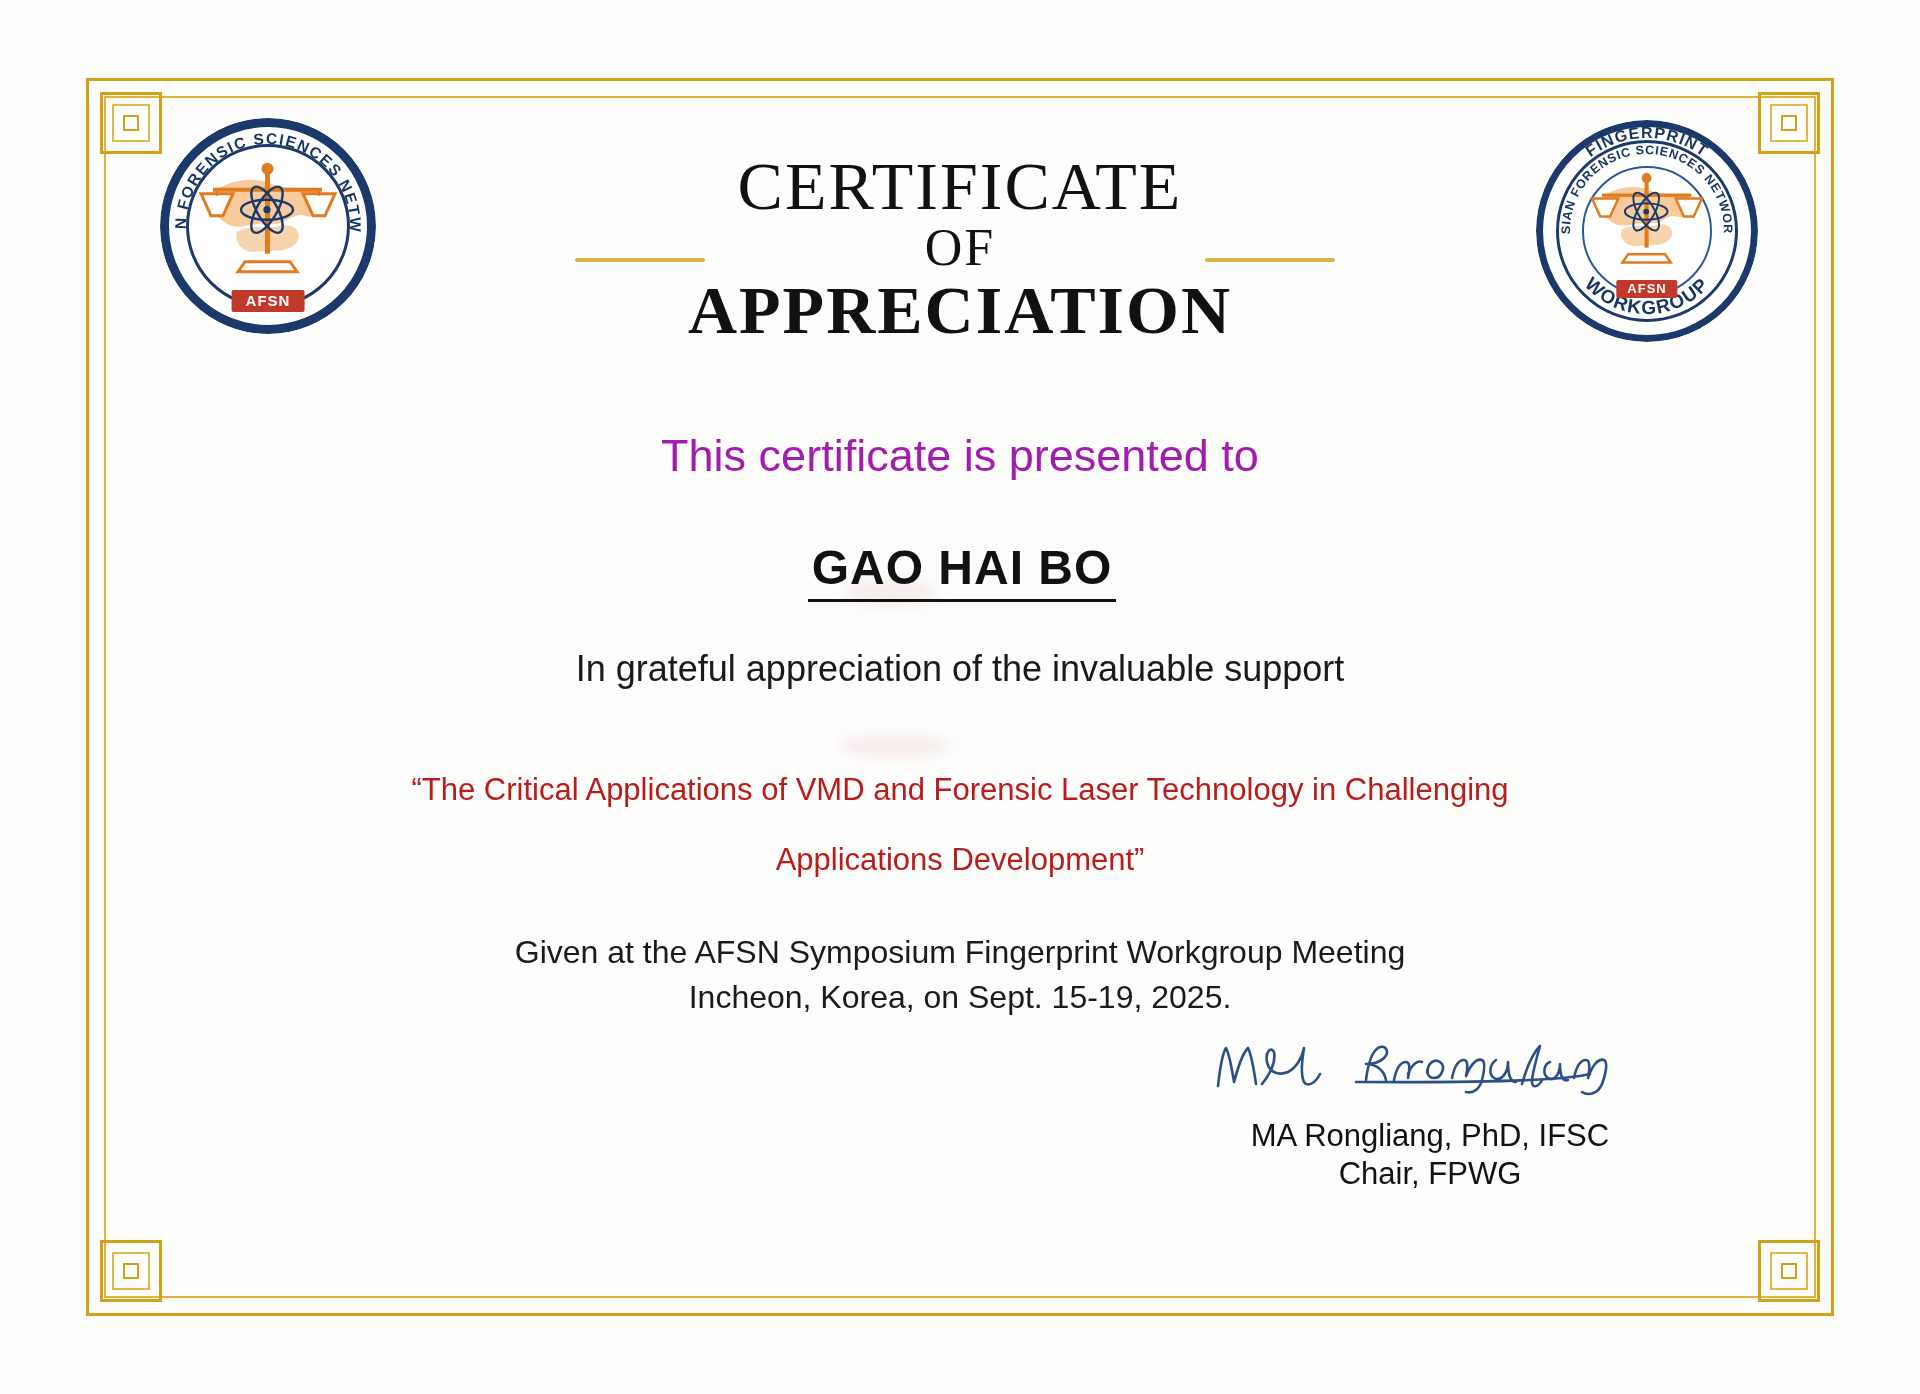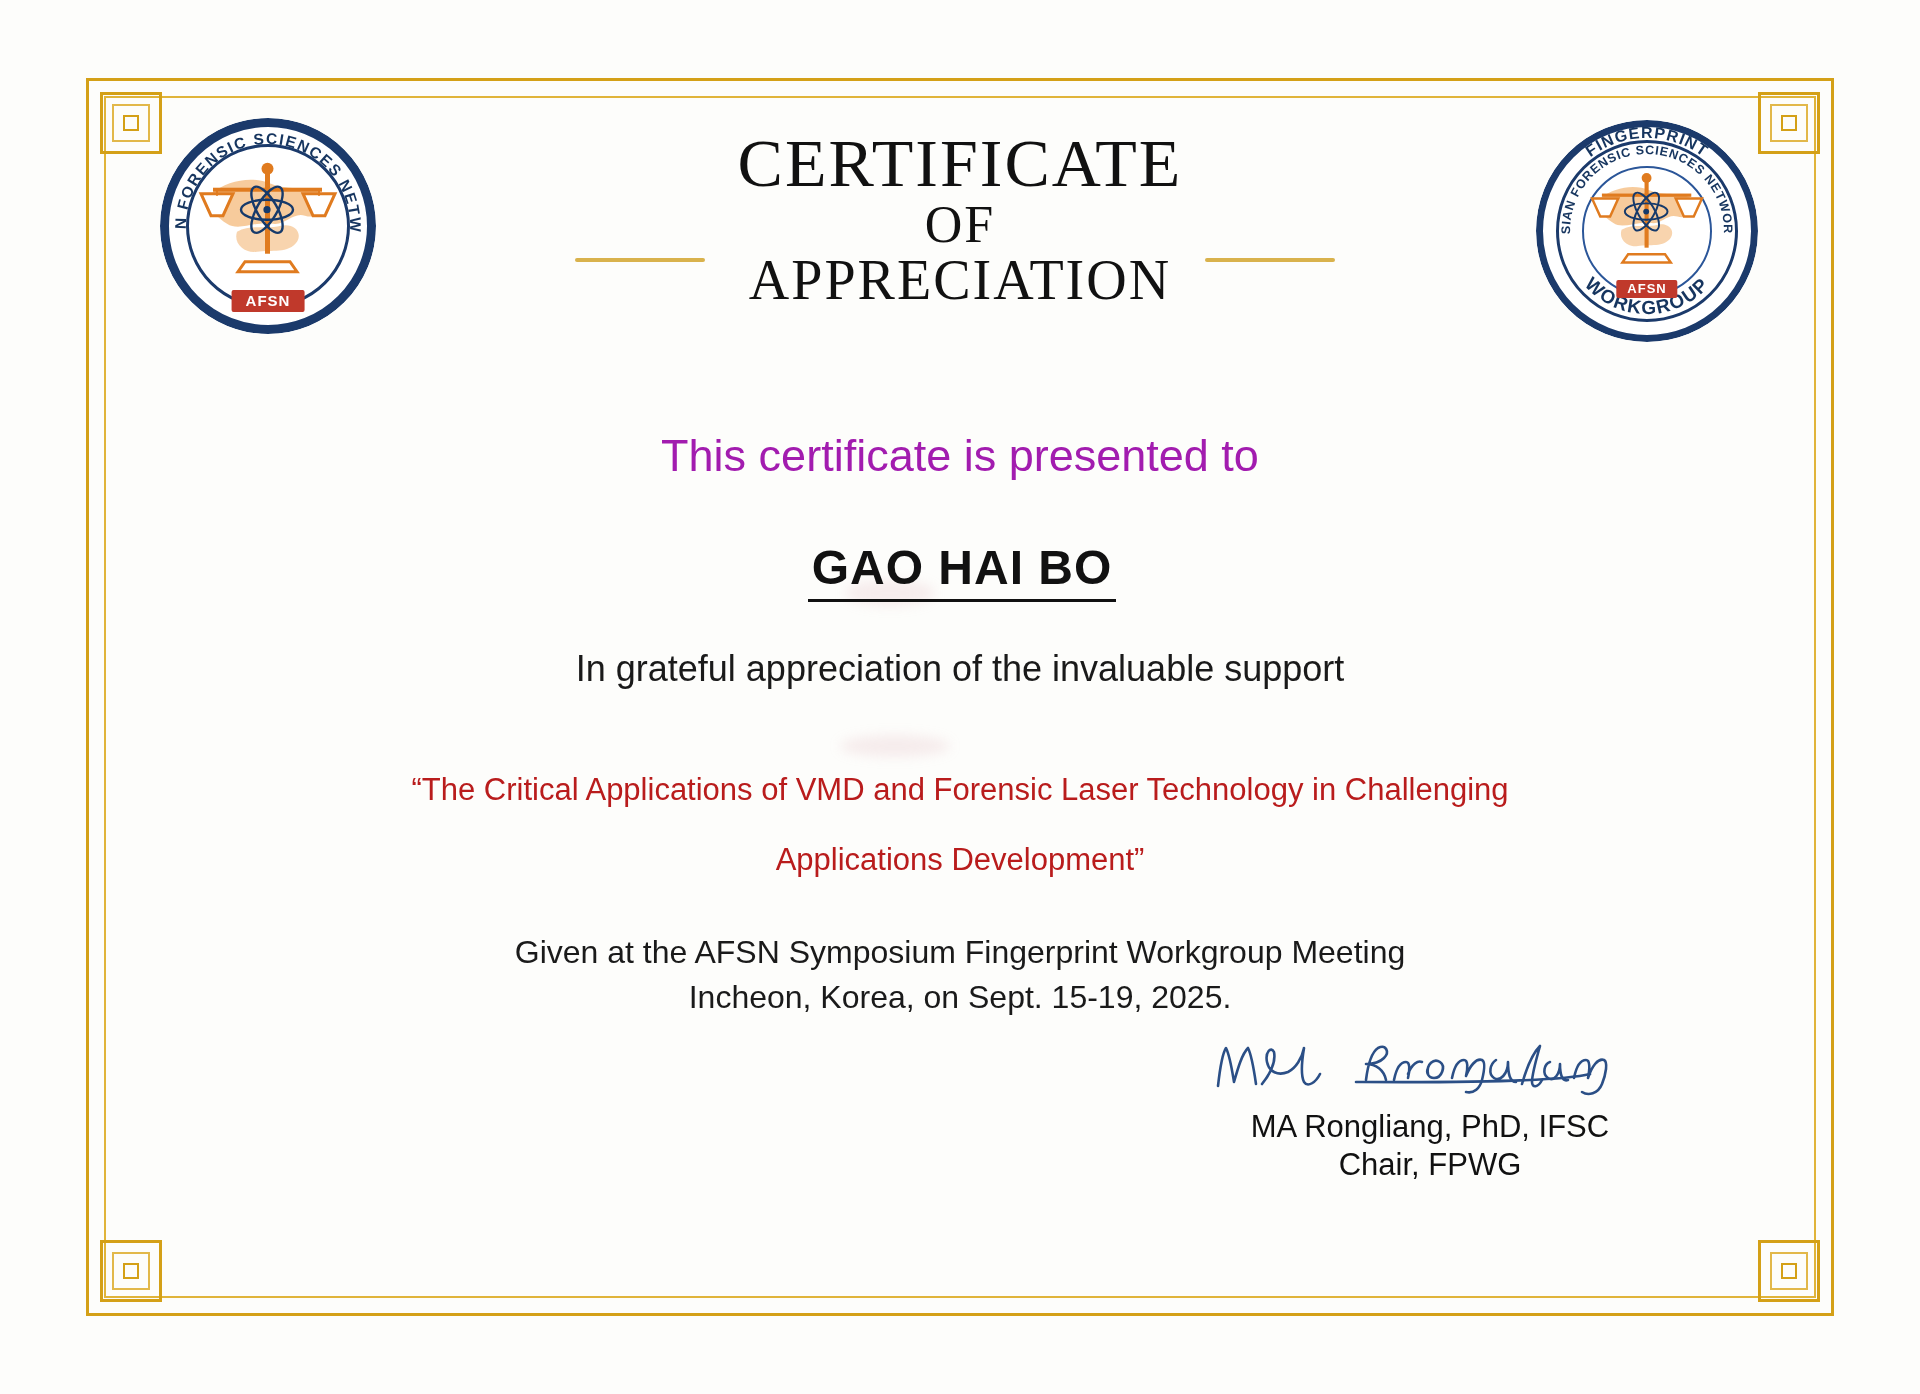--- a/index.html
+++ b/index.html
@@ -127,23 +127,23 @@
   
   .headline {
     position: absolute;
     left: 0; right: 0;
     top: 128px;
     text-align: center;
     font-family: "Liberation Serif", serif;
     color: #111111;
     line-height: 1.03;
   }
-  .headline .l1 { font-size: 68px; letter-spacing: 2px; }
+  .headline .l1 { font-size: 68px; letter-spacing: 2px; margin-top: 23px; }
   .headline .l2 { font-size: 52px; letter-spacing: 2px; }
-  .headline .l3 { font-size: 56px; letter-spacing: 2px; }
+  .headline .l3 { font-size: 68px; letter-spacing: 2px; font-weight: bold; }
 
   .rule {
     position: absolute;
     height: 4px;
     background: #d9b24c;
     top: 258px;
     border-radius: 2px;
   }
   .rule.left  { left: 575px;  width: 130px; }
   .rule.right { right: 585px; width: 130px; }
@@ -209,21 +209,21 @@
     text-align: center;
   }
   .signature-img {
     height: 72px;
     position: relative;
   }
   .signature-img svg { width: 100%; height: 100%; display: block; }
   .sig-name {
     font-size: 31px;
     color: #111111;
-    margin-top: 7px;
+    margin-top: 16px;
   }
   .sig-role {
     font-size: 31px;
     color: #111111;
     margin-top: 2px;
   }
 
   
   .smudge {
     position: absolute;

